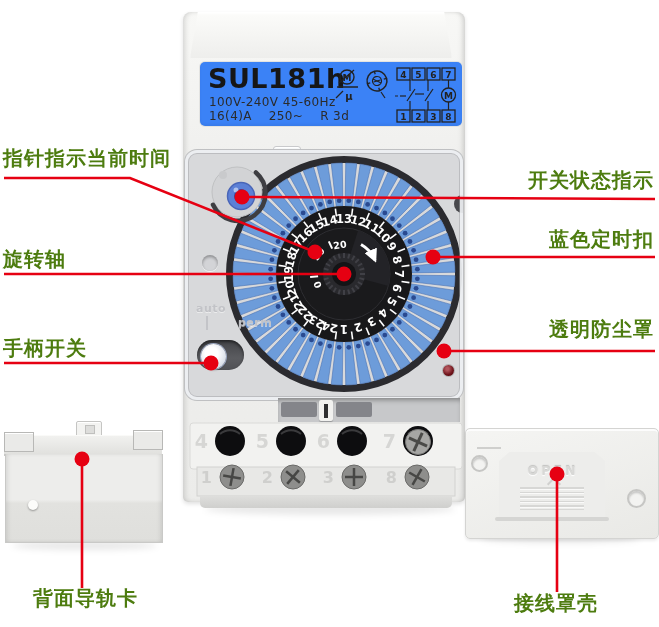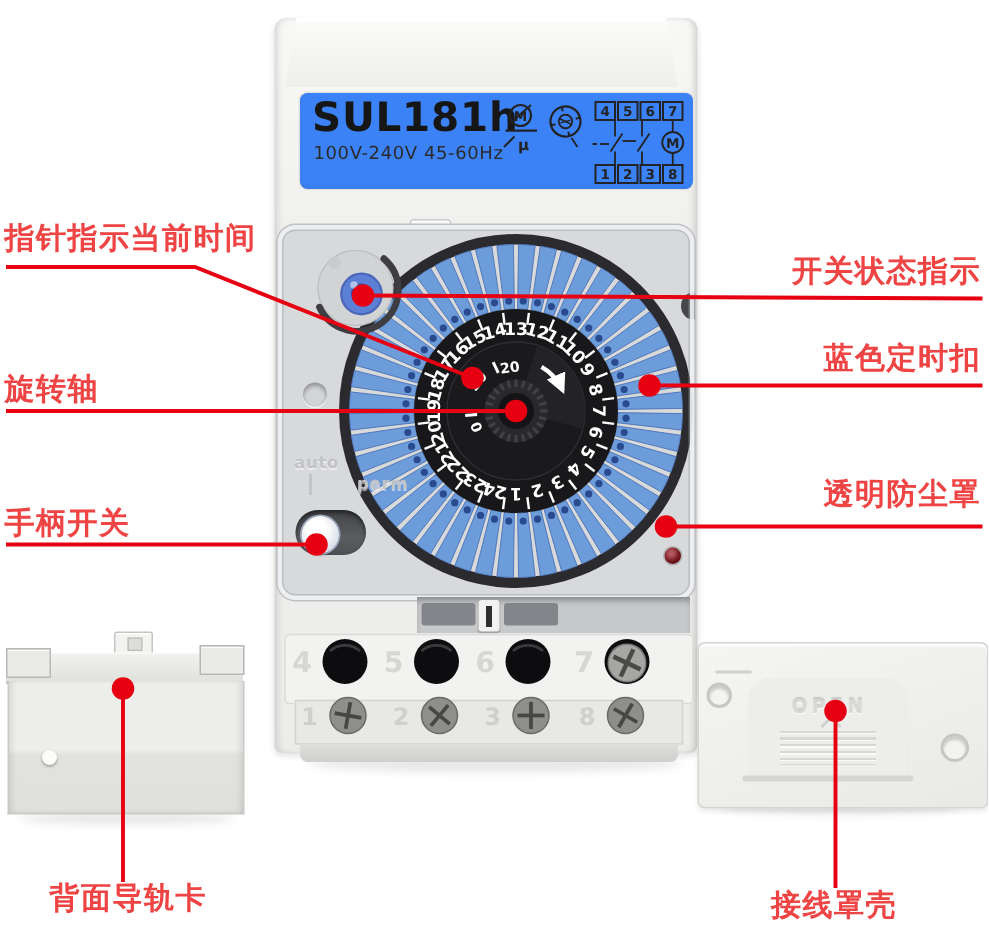--- a/index.html
+++ b/index.html
@@ -1,20 +1,20 @@
 <!DOCTYPE html>
 <html><head>
 <meta charset="utf-8">
 <style>
   html,body{margin:0;padding:0;background:#fff;}
   #stage{position:relative;width:659px;height:627px;background:#ffffff;overflow:hidden;
          font-family:"DejaVu Sans",sans-serif;}
   .abs{position:absolute;}
   
-  .lbl{position:absolute;font-weight:bold;font-size:20px;color:#ef4444;letter-spacing:1px;
+  .lbl{position:absolute;font-weight:bold;font-size:20px;color:#4d7c0f;letter-spacing:1px;
        white-space:nowrap;line-height:1.1;}
   .lbl.right{text-align:right;}
   
   .device-body{left:183px;top:12px;width:282px;height:490px;background:linear-gradient(180deg,#f8f8f6,#f0f0ee 30%,#ececea);
       border-radius:8px 8px 5px 5px;box-shadow:inset 4px 0 6px -3px rgba(0,0,0,.18),inset -4px 0 6px -3px rgba(0,0,0,.22),0 2px 4px rgba(0,0,0,.12);}
   .top-cap{left:190px;top:12px;width:262px;height:46px;background:linear-gradient(180deg,#fcfcfa,#eeeeec);
       clip-path:polygon(3% 0,97% 0,100% 100%,0 100%);border-radius:8px 8px 0 0;
       box-shadow:inset 0 2px 2px rgba(255,255,255,.9);}
   .label-plate{left:200px;top:62px;width:262px;height:64px;background:#3b82f6;border-radius:5px;
       box-shadow:0 0 0 1px #e3e3e1, inset 0 -2px 3px rgba(0,0,0,.05);}
@@ -85,20 +85,21 @@
   <div class="shadow-ell" style="left:205px;top:503px;width:250px;height:12px;"></div>
   <div class="shadow-ell" style="left:12px;top:541px;width:145px;height:9px;"></div>
   <div class="shadow-ell" style="left:480px;top:534px;width:160px;height:9px;"></div>
 
   <div class="abs device-body"></div>
   <div class="abs top-cap"></div>
 
   <div class="abs label-plate">
     <div class="model">SUL181h</div>
     <div class="spec spec1">100V-240V 45-60Hz</div>
+    <div class="spec spec2">16(4)A    250~    R 3d</div>
 
     <svg class="abs" style="left:133px;top:6px;" width="30" height="36">
       <circle cx="14" cy="9" r="7" fill="none" stroke="#222" stroke-width="1.4"></circle>
       <text x="14" y="12.5" font-size="9" font-weight="bold" text-anchor="middle" fill="#222">M</text>
       <line x1="6" y1="15" x2="21" y2="2" stroke="#222" stroke-width="1.3"></line>
       <line x1="4" y1="19" x2="25" y2="19" stroke="#222" stroke-width="1.5"></line>
       <line x1="3" y1="30" x2="10" y2="23" stroke="#222" stroke-width="1.3"></line>
       <text x="16" y="32" font-size="10" font-weight="bold" text-anchor="middle" fill="#222">μ</text>
     </svg>
 

